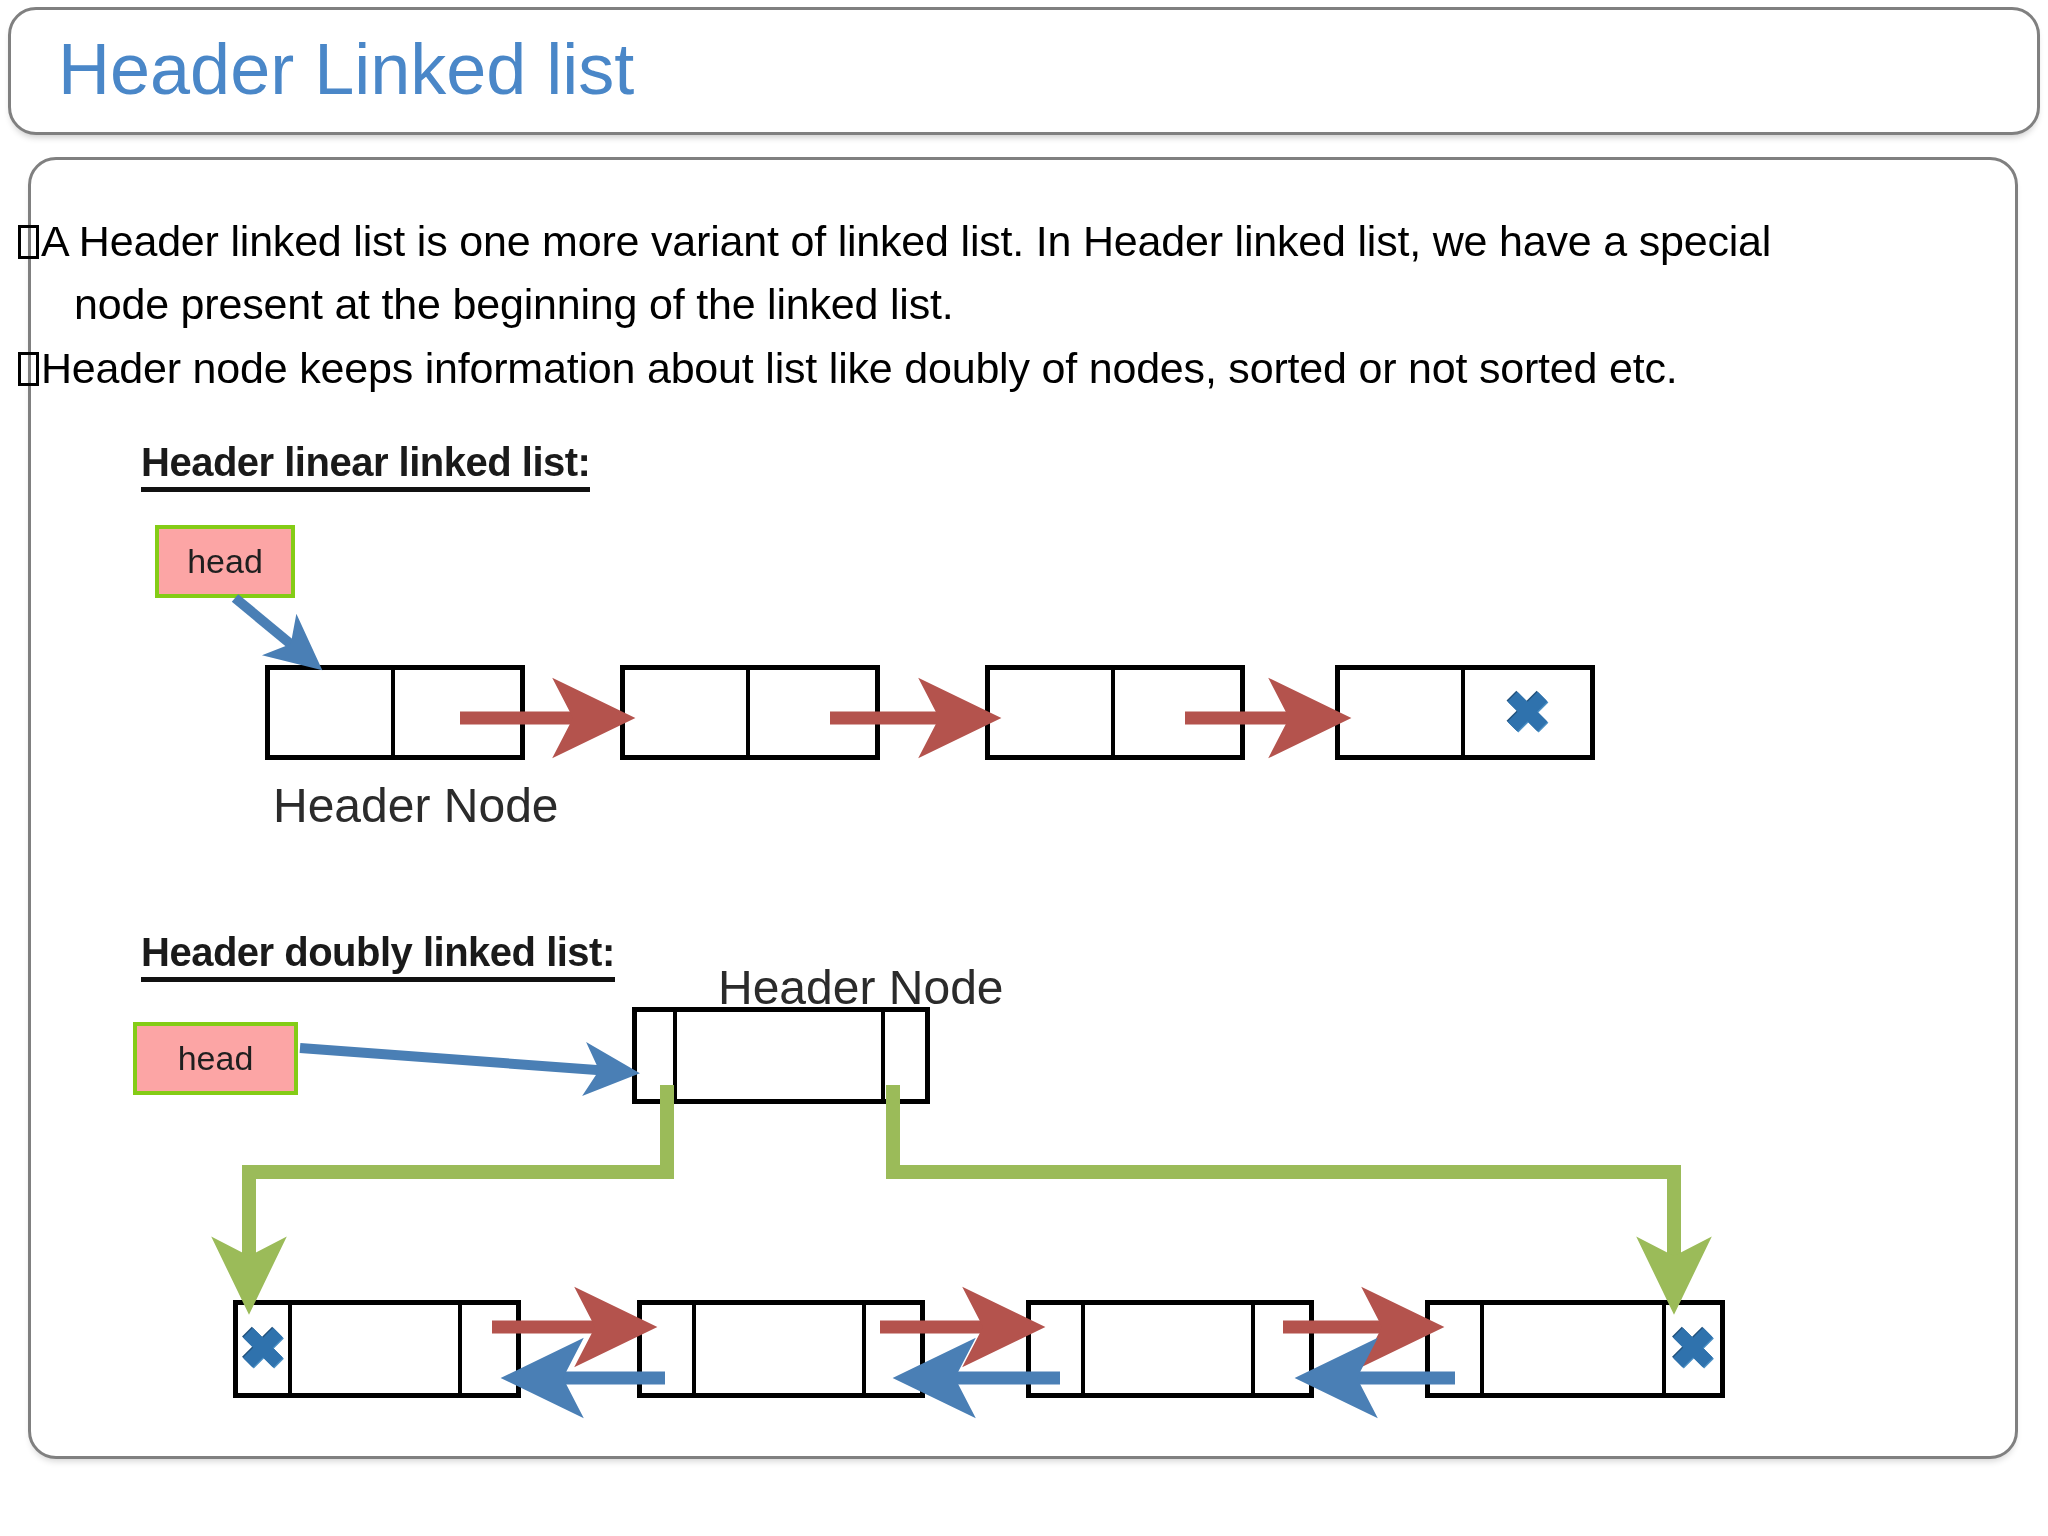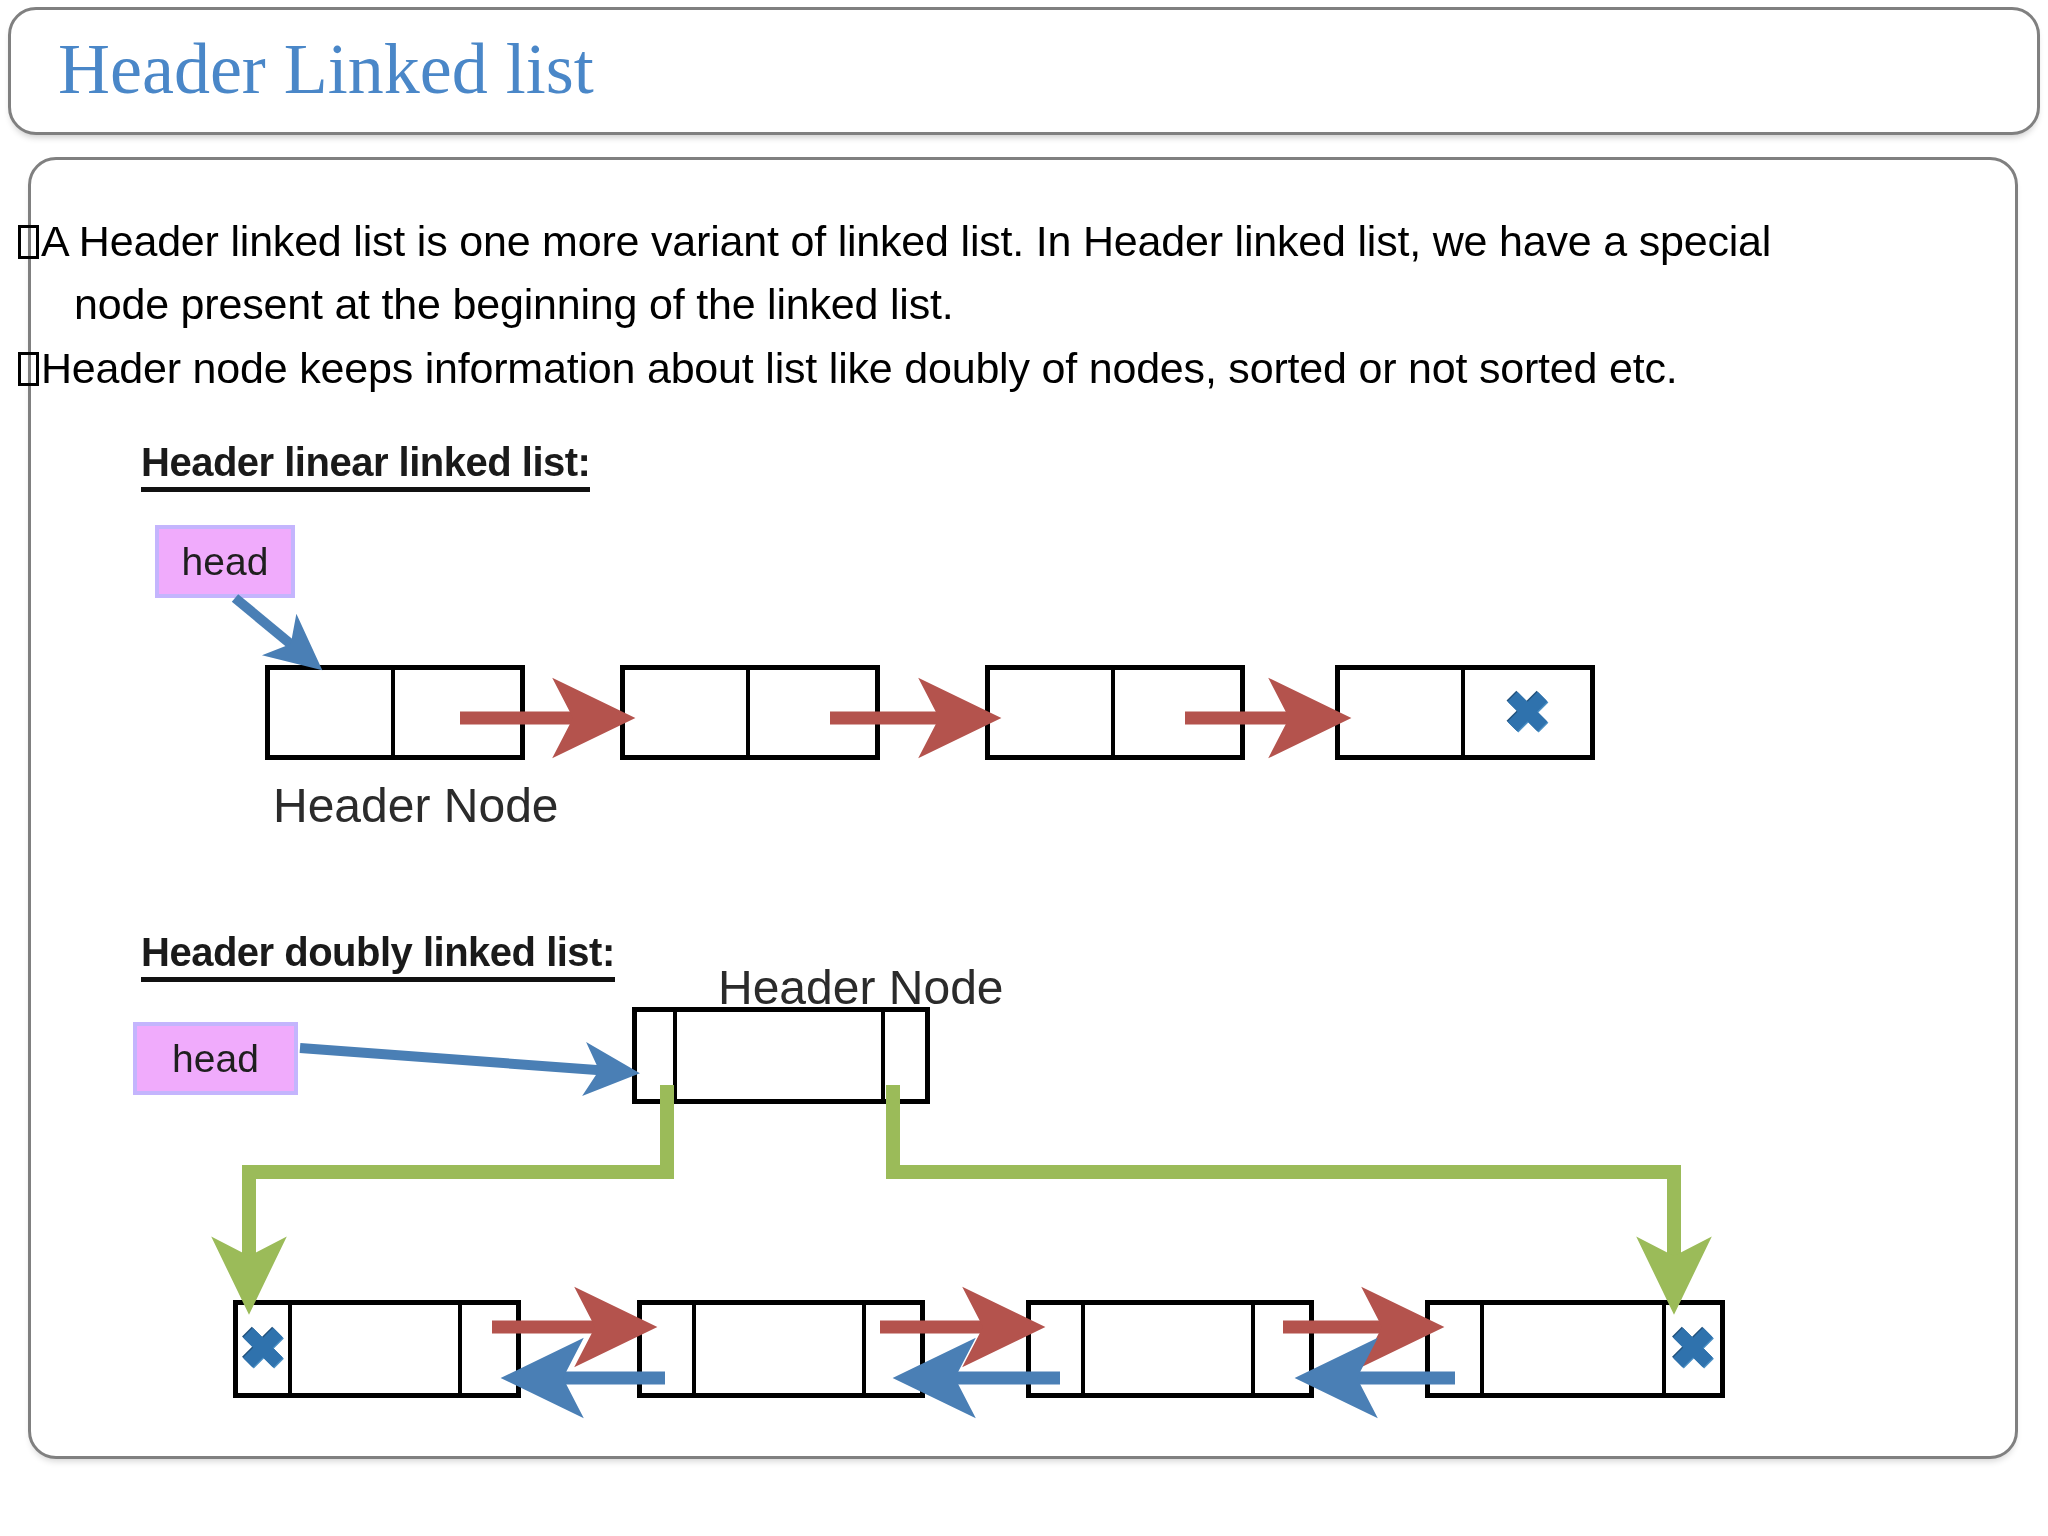--- a/index.html
+++ b/index.html
@@ -37,21 +37,21 @@
     width: 1990px;
     height: 1302px;
     box-shadow: 0 5px 7px -3px rgba(0,0,0,0.18);
   }
 
   
   #page-title {
     position: absolute;
     left: 58px;
     top: 26px;
-    font-family: Liberation Serif, serif;
+    font-family: Liberation Sans, sans-serif;
     font-size: 72px;
     line-height: 86px;
     color: #4a87c8;
     white-space: nowrap;
   }
 
   
   .bullet-block {
     position: absolute;
     left: 18px;
@@ -106,27 +106,27 @@
     bottom: -7px;
     height: 5px;
     background: #111;
   }
   #sec-linear { left: 141px; top: 440px; }
   #sec-doubly { left: 141px; top: 930px; }
 
   
   .head-box {
     position: absolute;
-    border: 4px solid #c4b5fd;
-    background: #f0abfc;
+    border: 4px solid #84cc16;
+    background: #fca5a5;
     box-sizing: border-box;
     display: flex;
     align-items: center;
     justify-content: center;
-    font-size: 39px;
+    font-size: 34px;
     color: #1f1f1f;
   }
   #head-box-linear { left: 155px; top: 525px; width: 140px; height: 73px; }
   #head-box-doubly { left: 133px; top: 1022px; width: 165px; height: 73px; }
 
   
   .caption {
     position: absolute;
     font-size: 48px;
     color: #2b2b2b;

